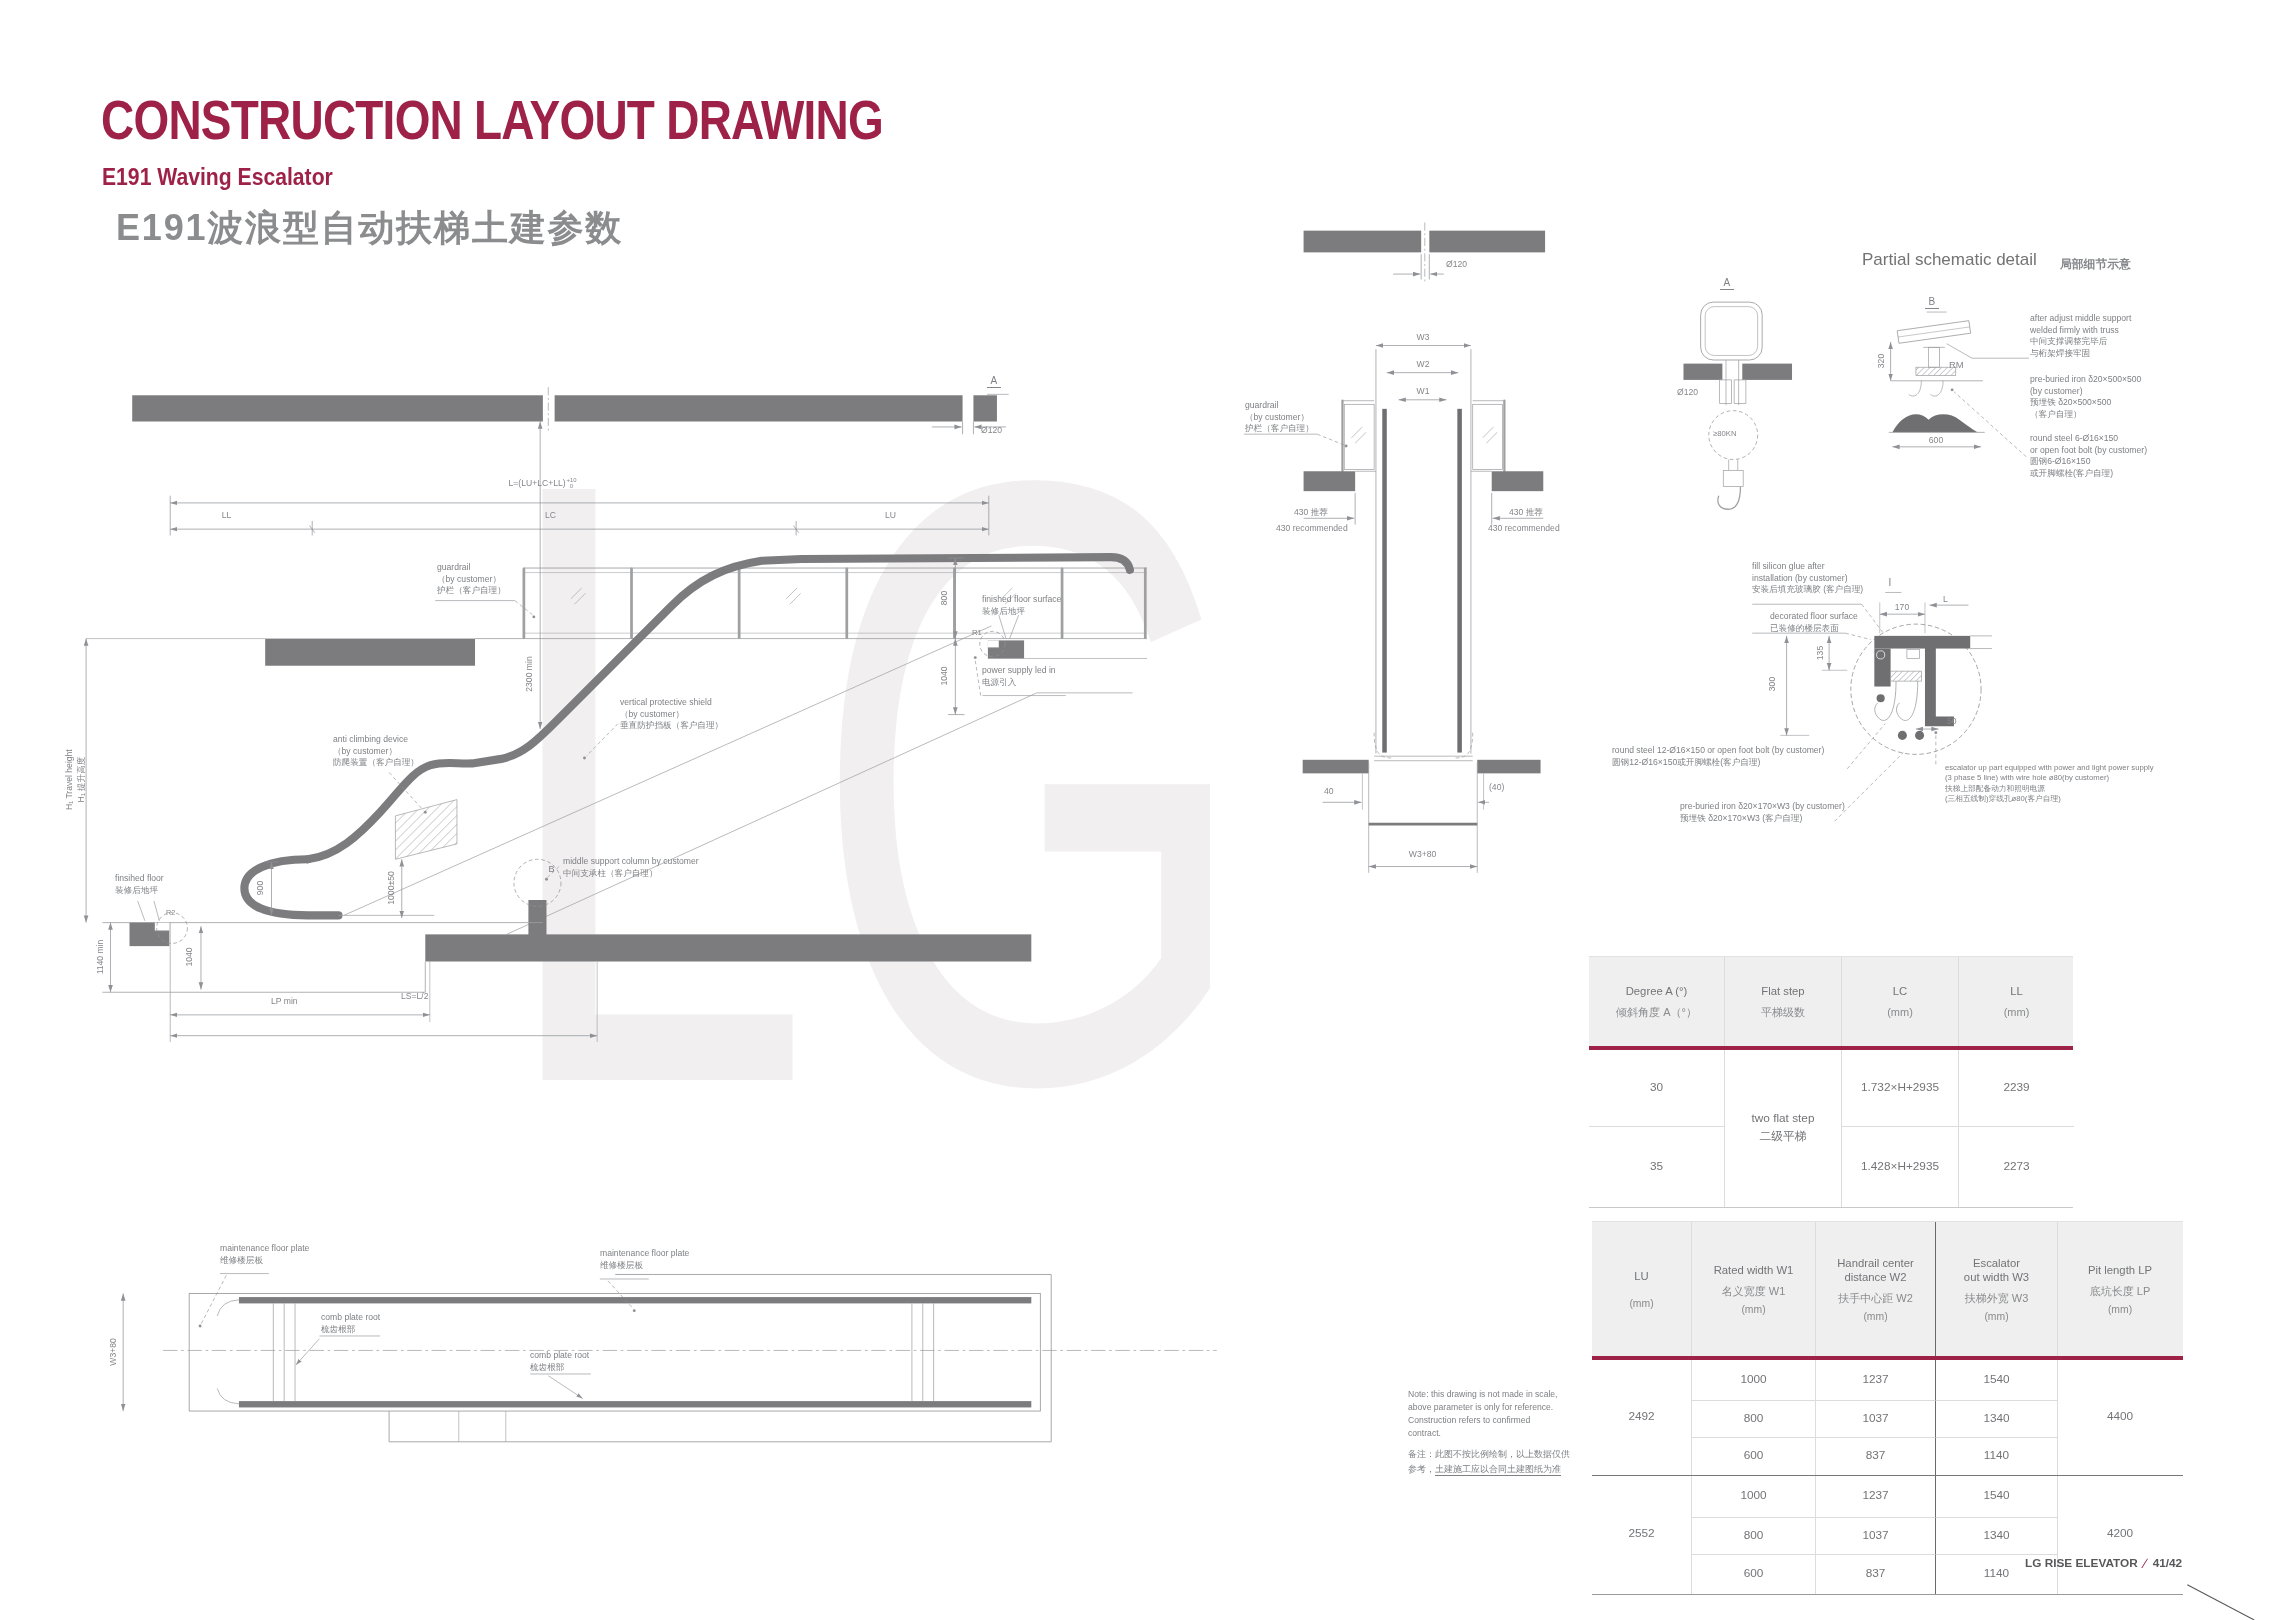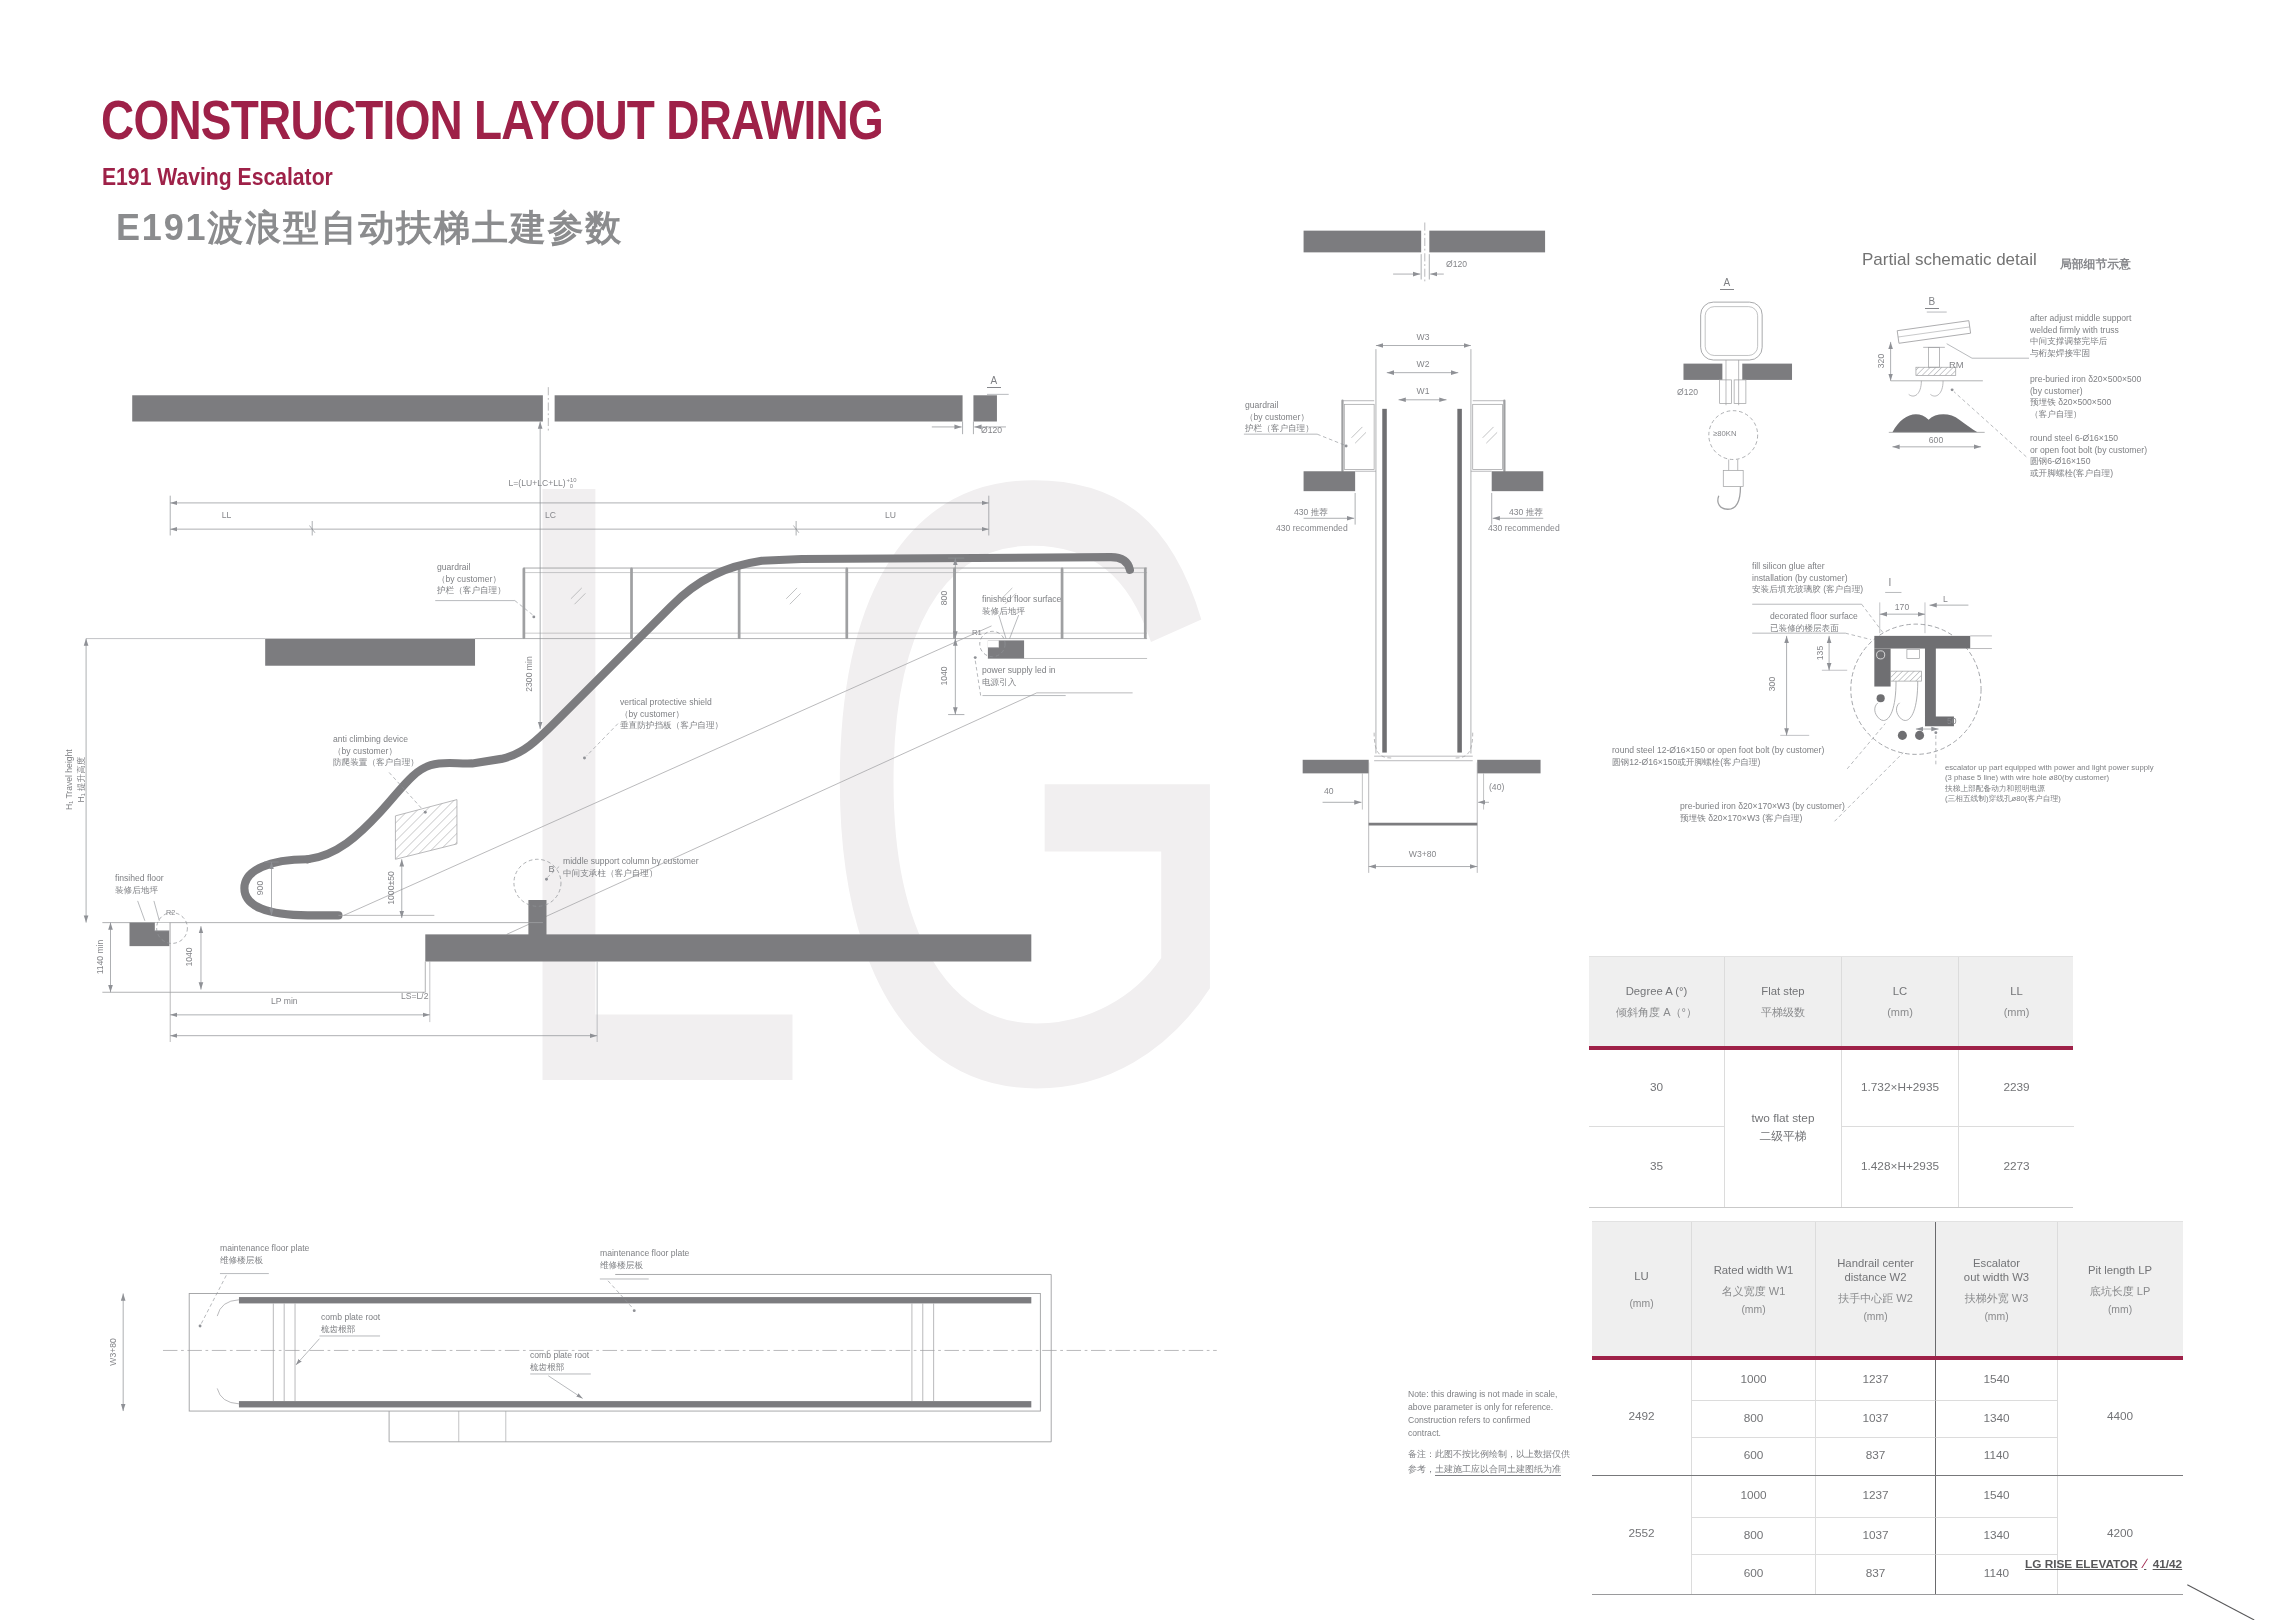--- a/index.html
+++ b/index.html
@@ -46,22 +46,22 @@
       font-size:11.8px;border-right:0.9px solid #dcdcdc;text-align:center;line-height:1.5;}
   .bb{border-bottom:0.9px solid #dcdcdc;}
   .nbr{border-right:none;}
   .drk{border-right:1.4px solid #6a6a6d !important;}
   
   .note-en{position:absolute;left:1408px;top:1388px;font-size:8.6px;color:#7f8084;line-height:1.5;}
   .note-en span{display:block;}
   .note-cn{position:absolute;left:1408px;top:1447px;font-size:9px;color:#7f8084;line-height:1.7;}
   .note-cn .row{display:block;}
   .u{border-bottom:0.9px solid #7f8084;padding-bottom:0.9px;}
-  .footer{position:absolute;left:2025px;top:1556px;display:flex;align-items:flex-end;gap:6.3px;
-          font-size:11.8px;font-weight:bold;color:#58585a;white-space:nowrap;text-decoration:underline;}
+  .footer{position:absolute;left:2025px;top:1556px;display:flex;align-items:flex-start;gap:6.3px;
+          font-size:11.8px;font-weight:bold;color:#58585a;white-space:nowrap;}
   .footer .sl{color:#9E2148;font-weight:normal;font-size:13.6px;}
   svg{position:absolute;left:0;top:0;}
 </style>
 </head>
 <body>
 
 <div id="root">
 
   <div class="wm-lg">LG</div>
 

